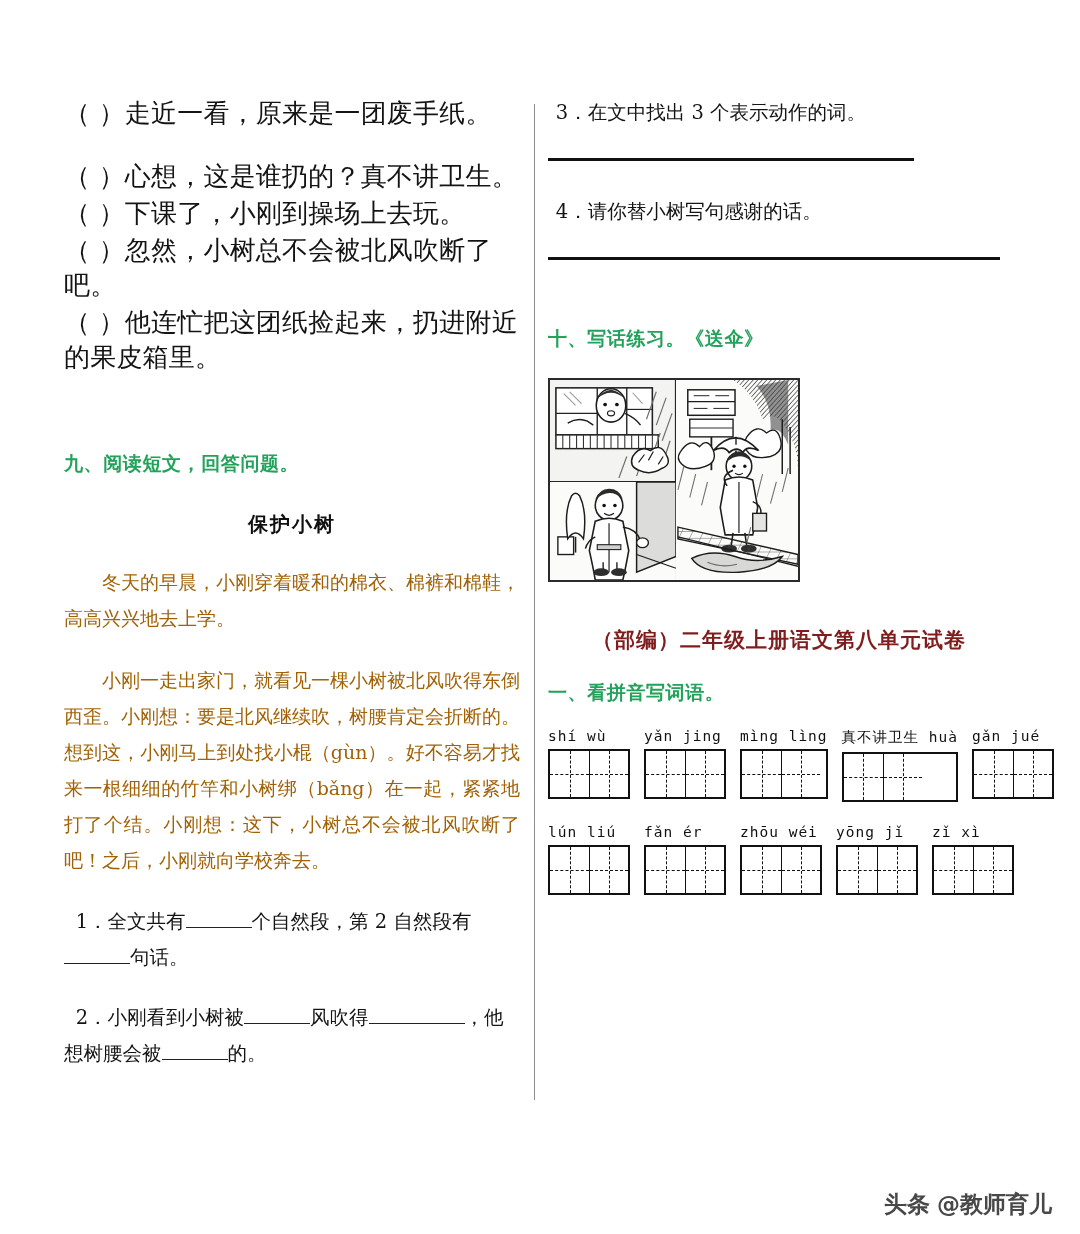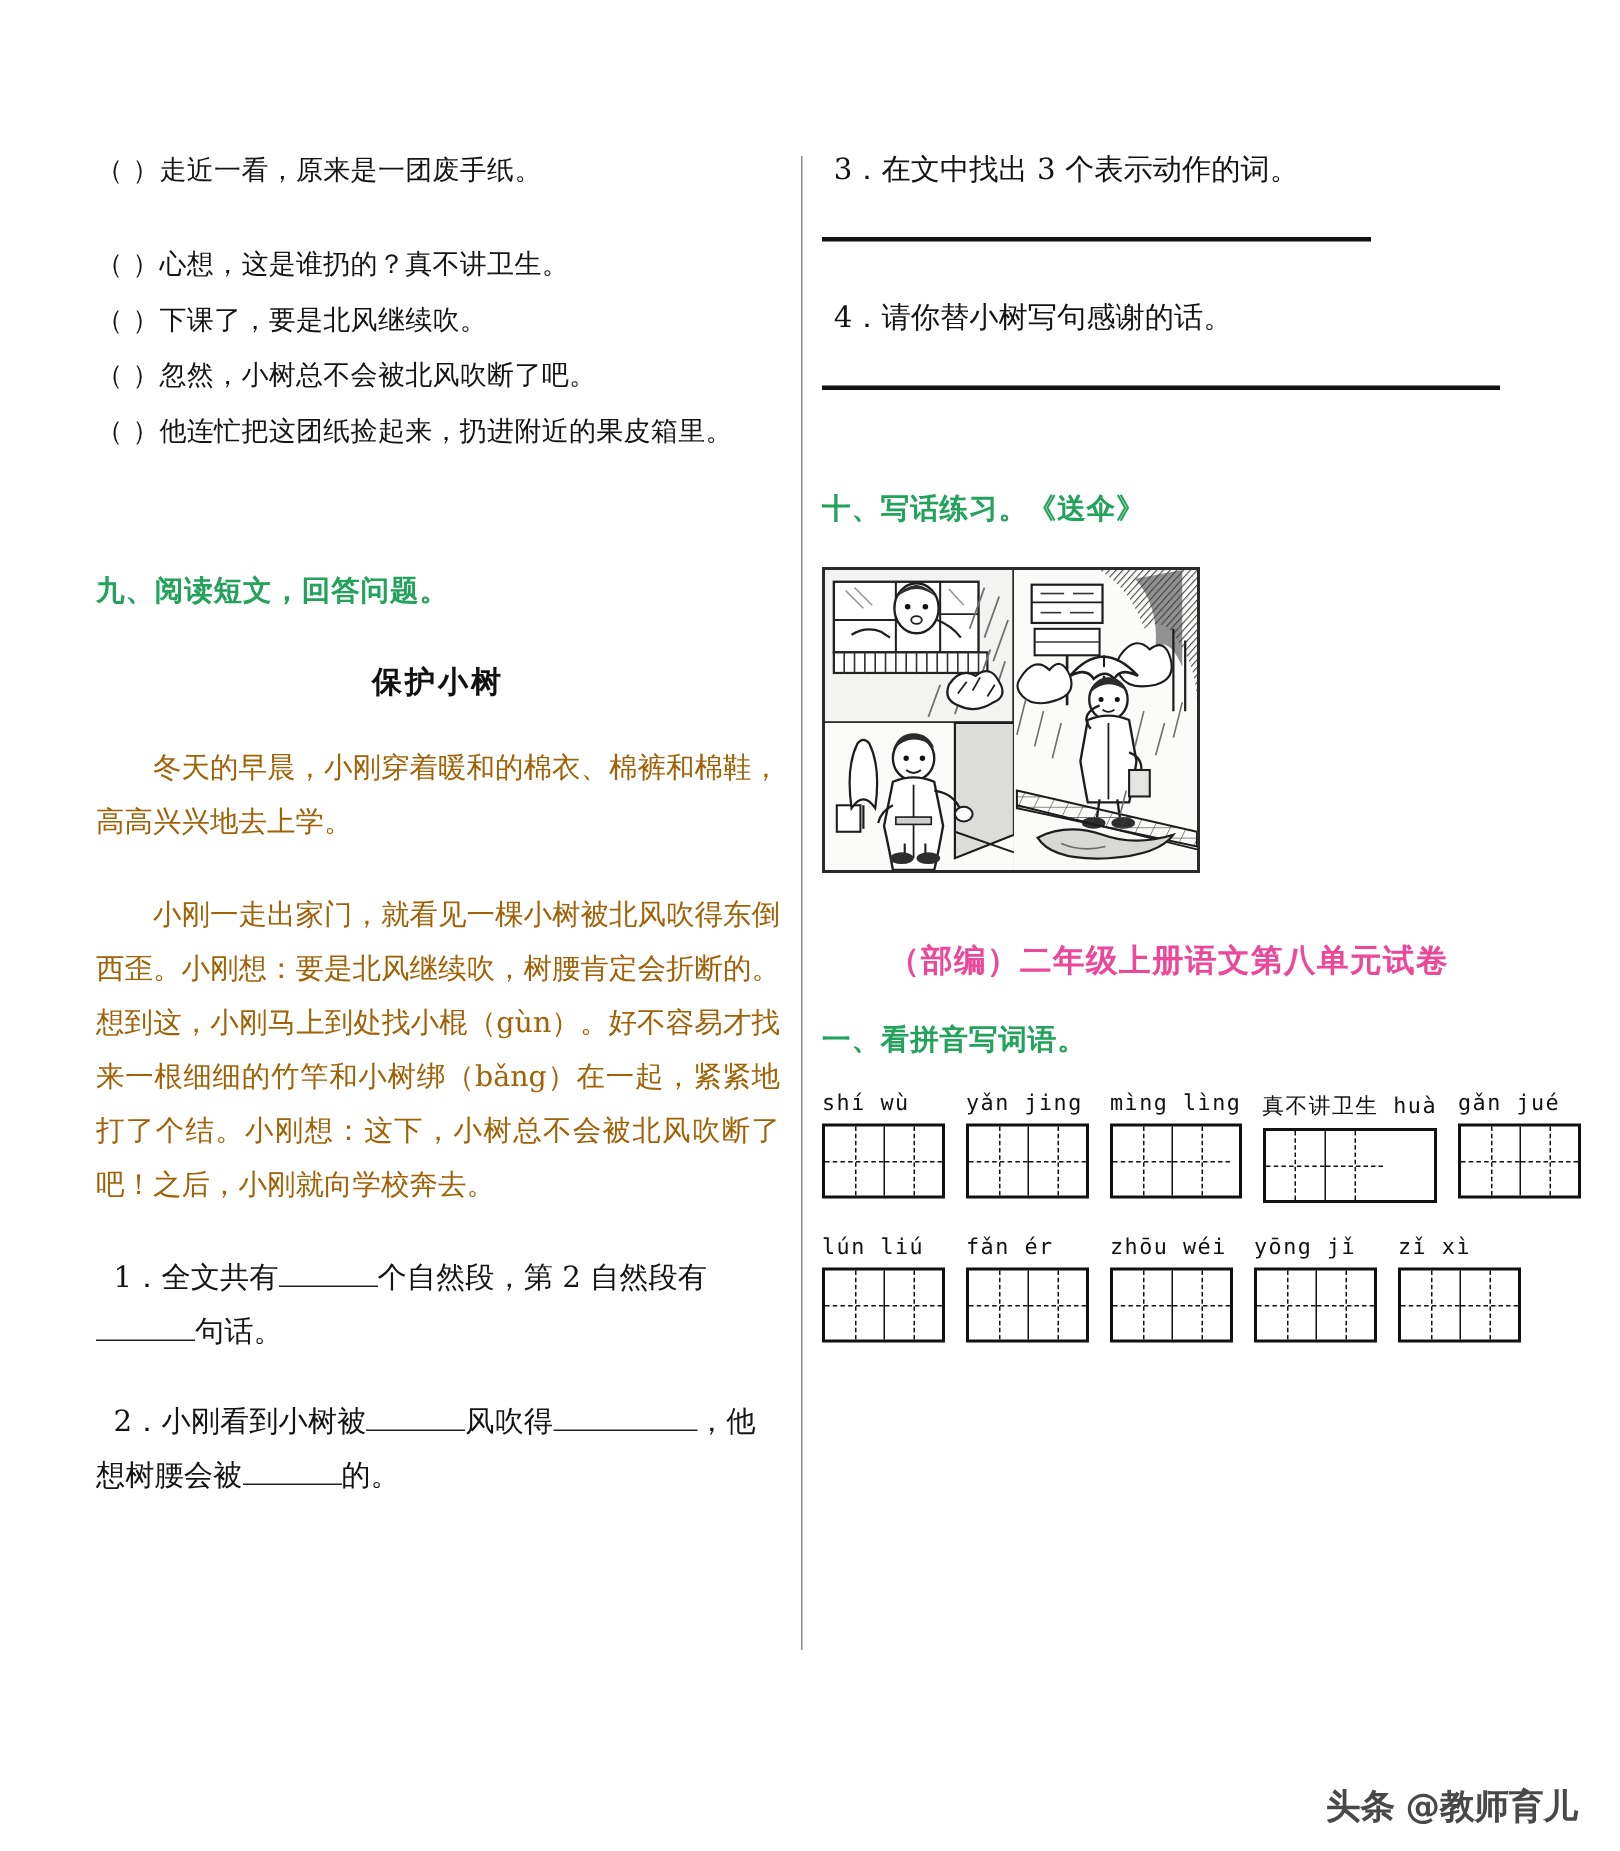--- a/index.html
+++ b/index.html
@@ -39,21 +39,21 @@
     left: 534px;
     top: 104px;
     width: 1px;
     height: 996px;
     background: #8d8d8d;
   }
 
   
   .hand {
     font-family: "DejaVu Serif", "Liberation Serif", serif;
-    font-size: 18px;
+    font-size: 26px;
     line-height: 35px;
     color: #141414;
     letter-spacing: 0.2px;
   }
   .ordering-item {
     margin-bottom: 2px;
     white-space: nowrap;
   }
   .ordering-item.first { margin-bottom: 28px; }
   .wrapline { white-space: normal; }
@@ -133,21 +133,21 @@
     border: 2px solid #2b2b2b;
     box-sizing: border-box;
   }
 
   
   .exam-title {
     text-align: center;
     font-family: "DejaVu Sans", "Liberation Sans", sans-serif;
     font-weight: bold;
     font-size: 21px;
-    color: #ec4899;
+    color: #7f1d1d;
     letter-spacing: 1px;
     margin-top: 44px;
   }
 
   
   .pin-section { margin-top: 26px; }
   .pin-row {
     display: flex;
     margin-top: 22px;
   }
@@ -209,21 +209,21 @@
 
 <div class="page">
 
   <div class="divider"></div>
 
   <div class="col-left">
 
     <div class="hand">
       <div class="ordering-item first wrapline">（        ）走近一看，原来是一团废手纸。</div>
       <div class="ordering-item wrapline">（        ）心想，这是谁扔的？真不讲卫生。</div>
-      <div class="ordering-item wrapline">（        ）下课了，要是北风继续吹。</div>
+      <div class="ordering-item wrapline">（        ）下课了，小刚到操场上去玩。</div>
       <div class="ordering-item wrapline">（        ）忽然，小树总不会被北风吹断了吧。</div>
       <div class="ordering-item wrapline">（        ）他连忙把这团纸捡起来，扔进附近的果皮箱里。</div>
     </div>
 
     <div style="height:74px"></div>
 
     <div class="sec-green">九、阅读短文，回答问题。</div>
 
     <div class="passage-title">保护小树</div>
 

